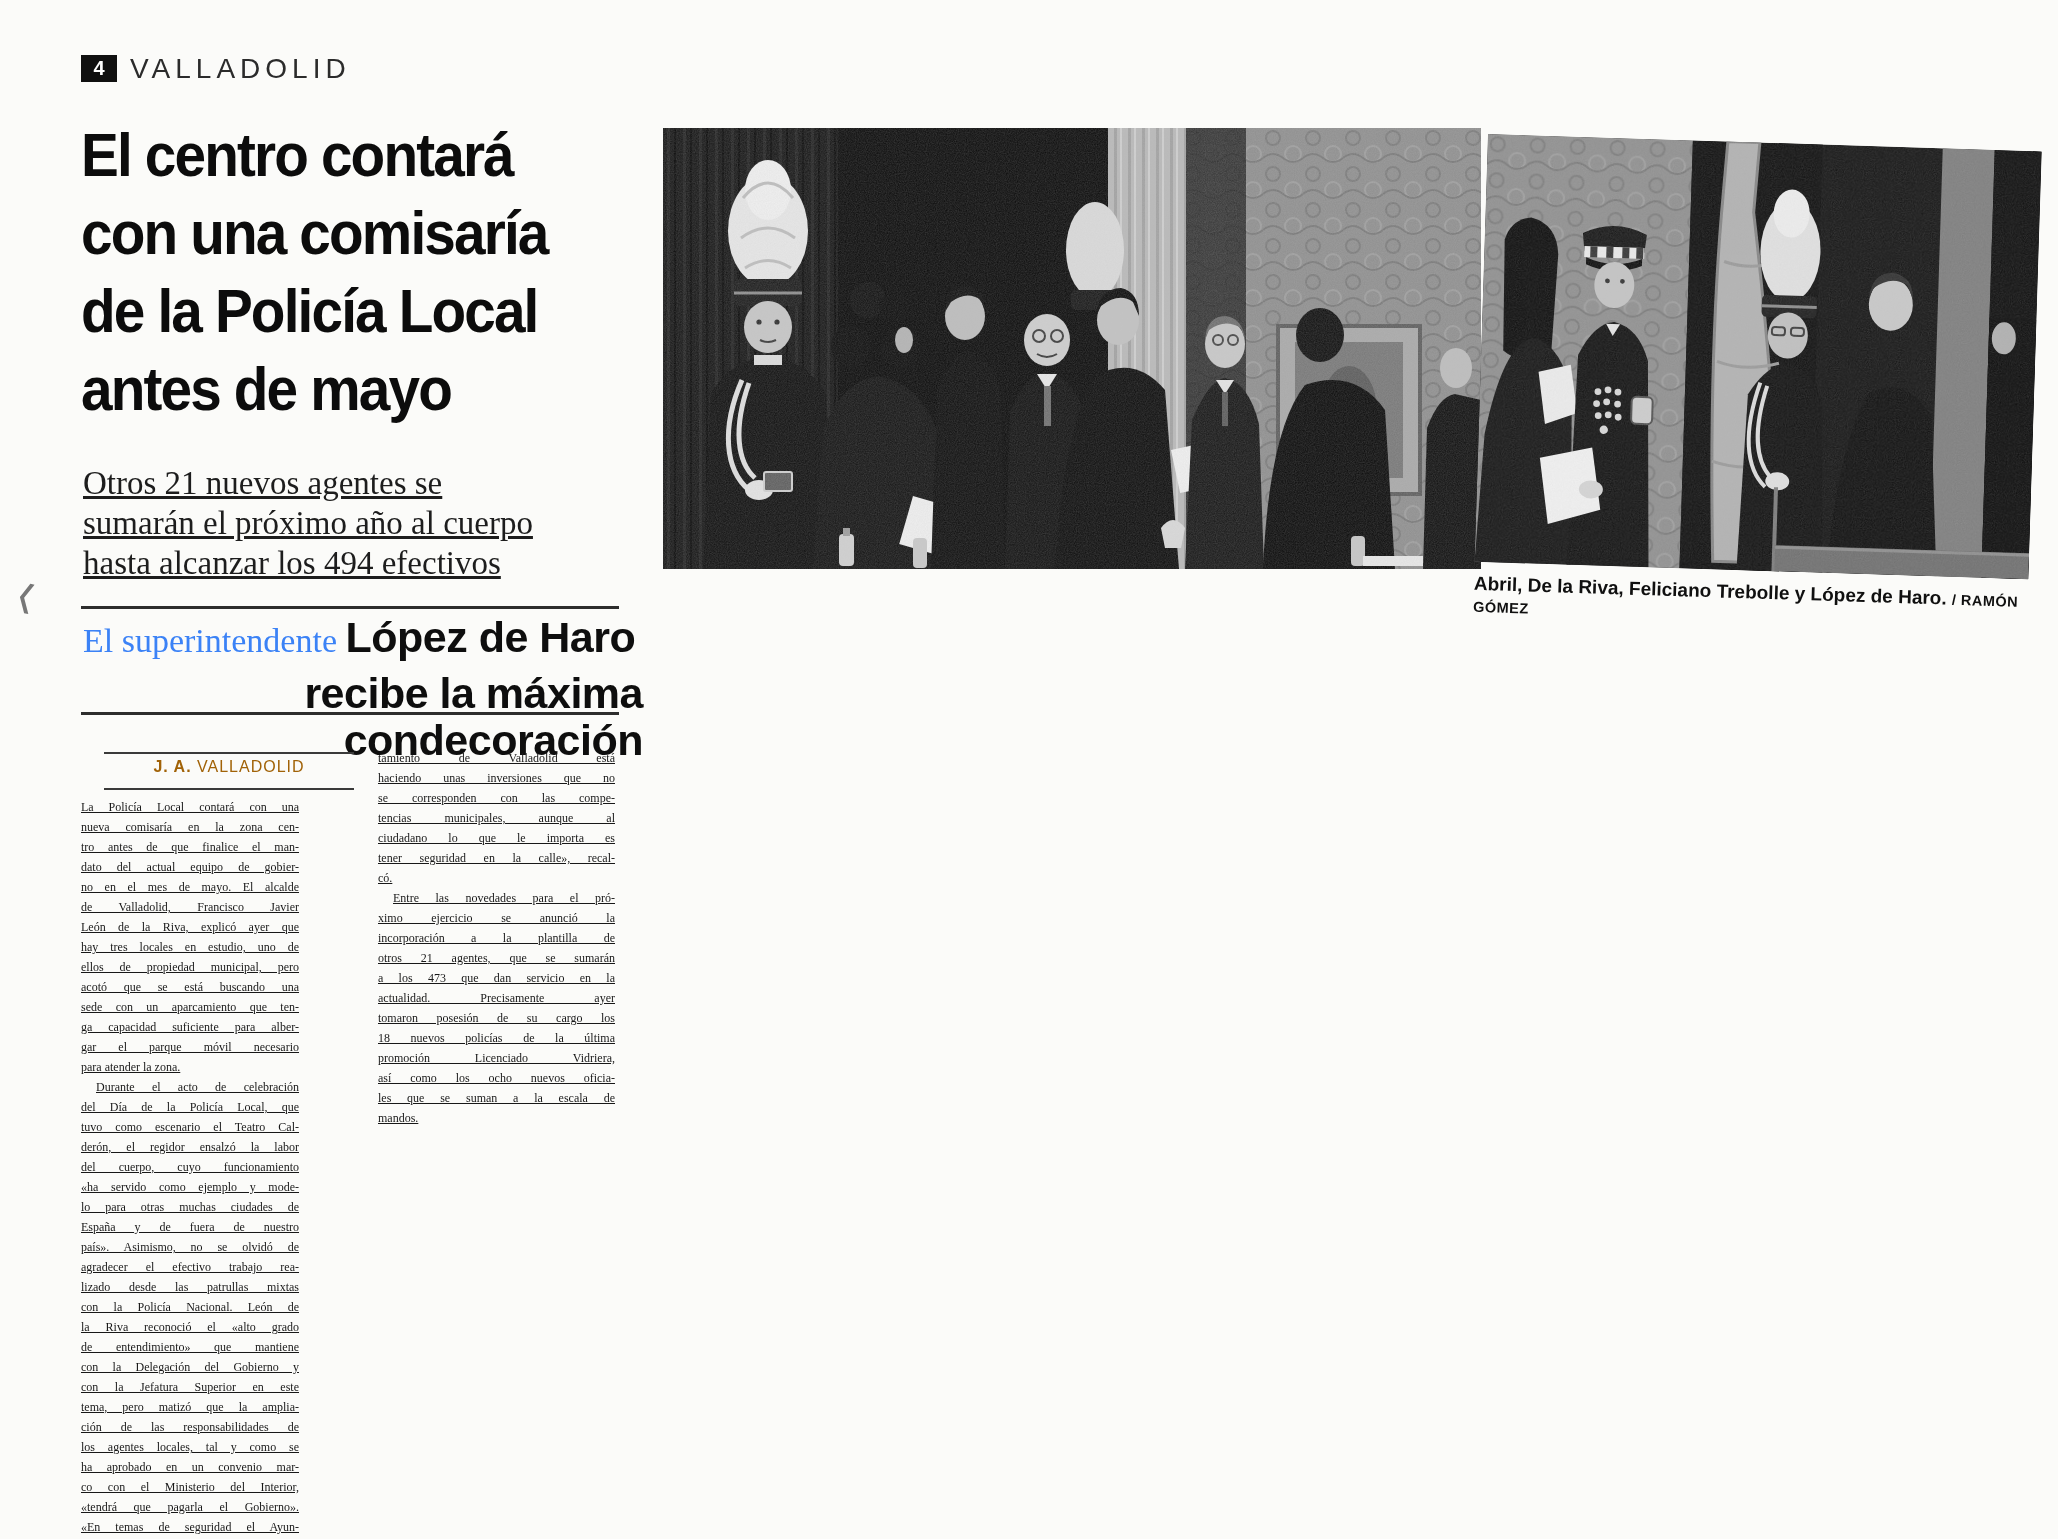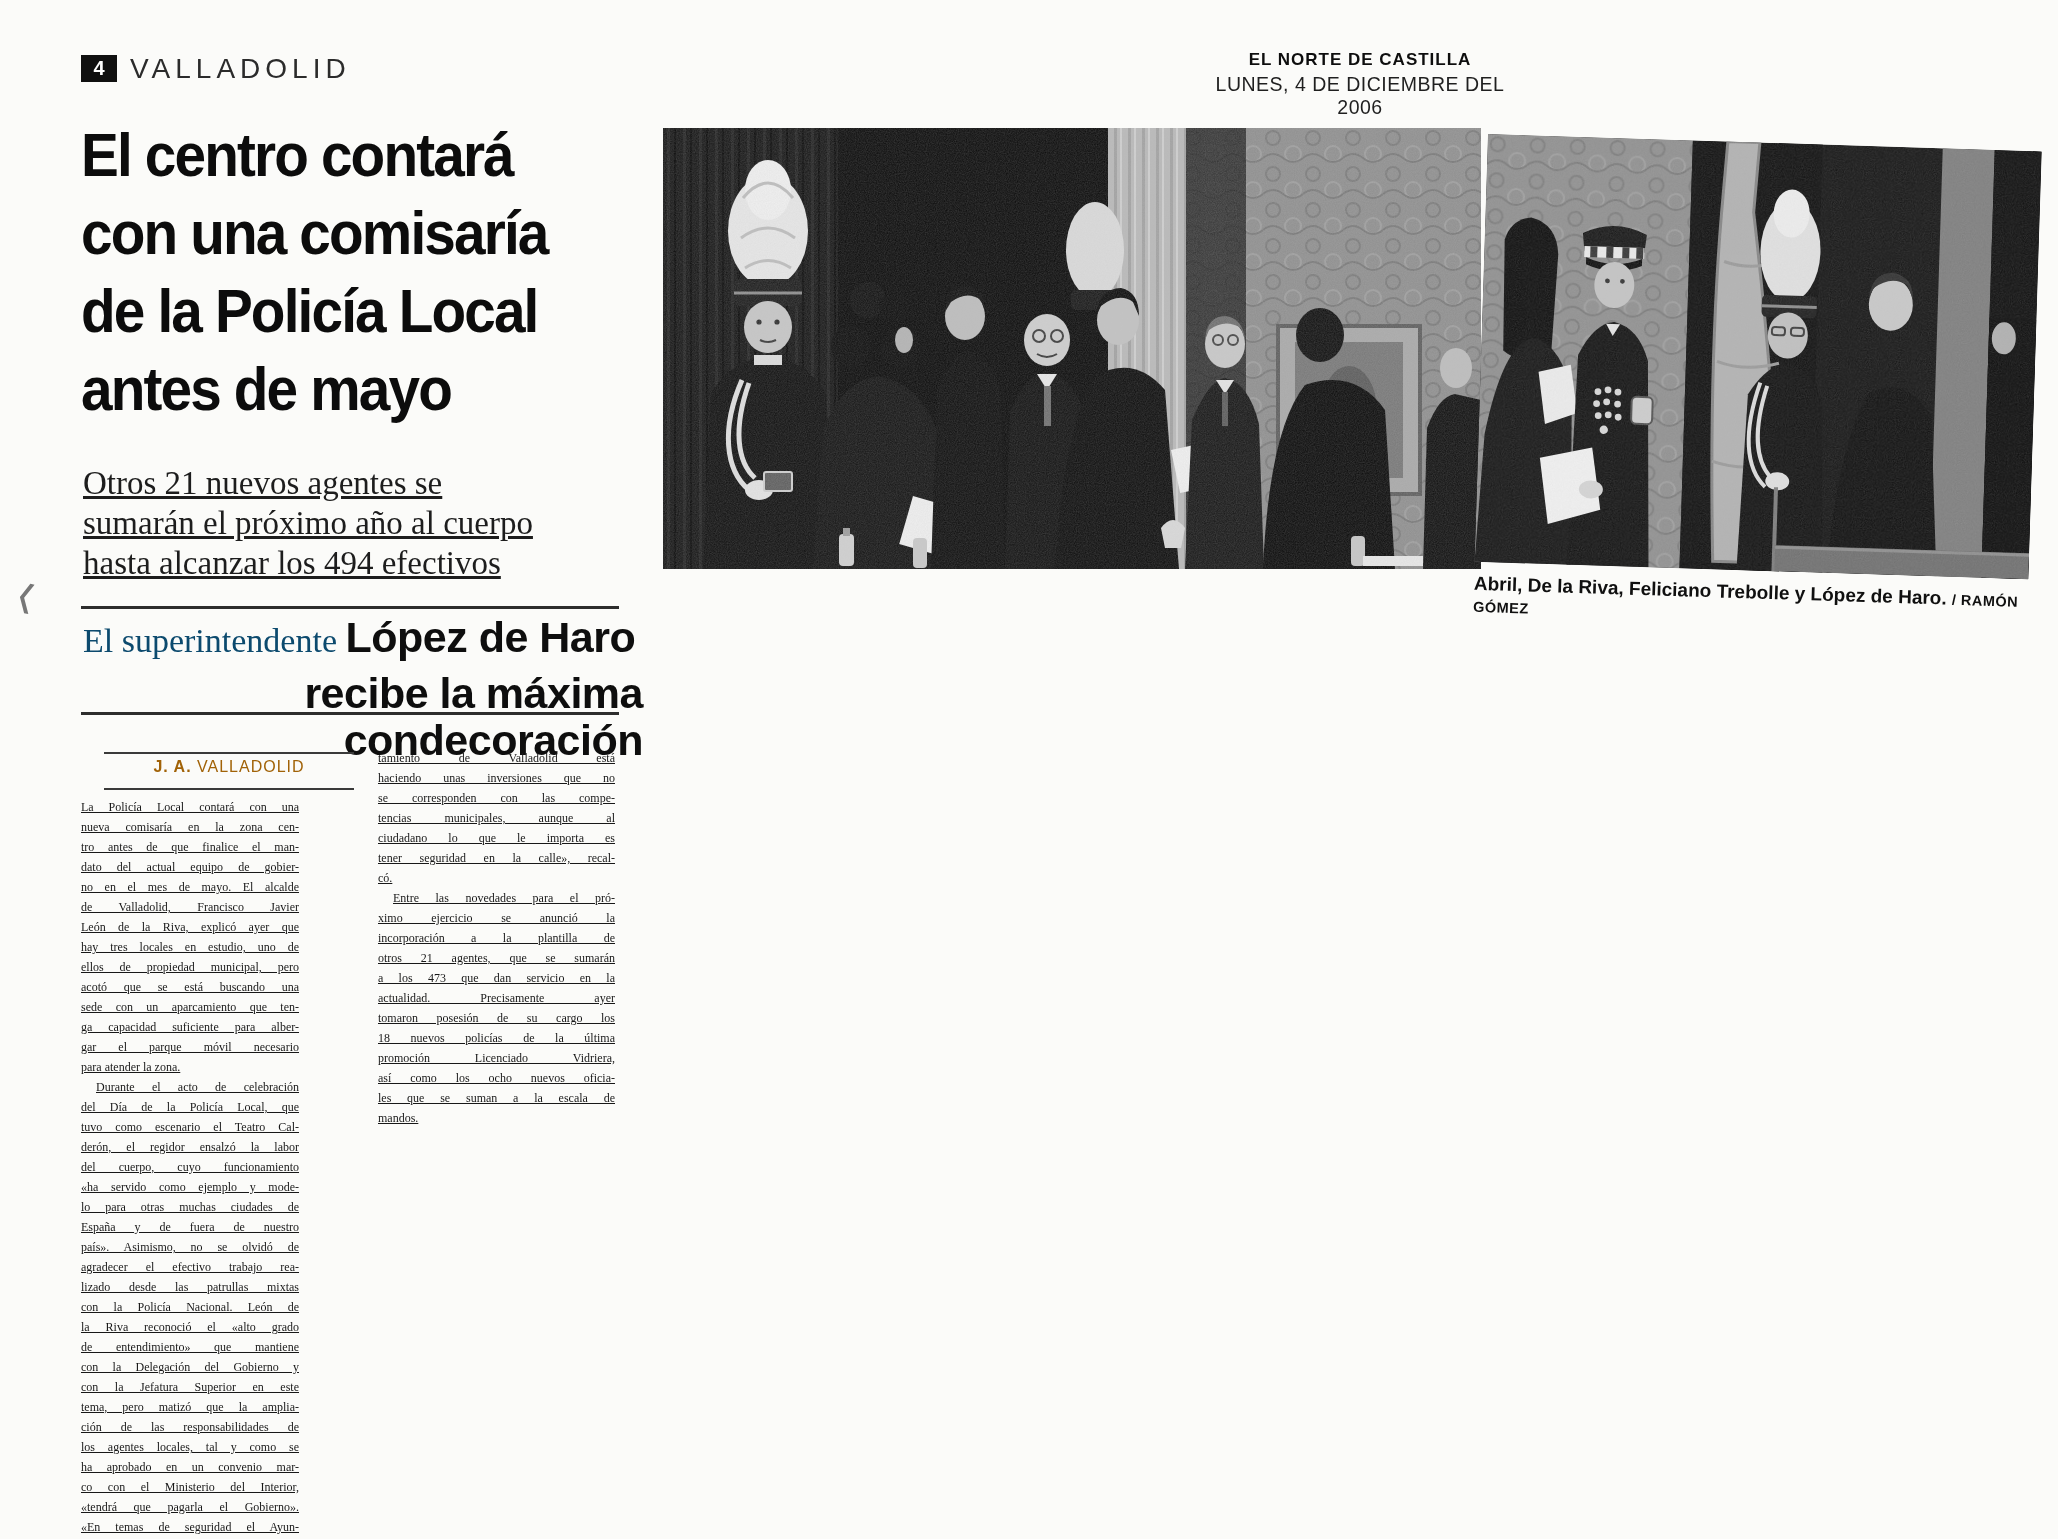--- a/index.html
+++ b/index.html
@@ -17,21 +17,21 @@
   .masthead .mh1{font-weight:bold;font-size:17px;letter-spacing:1px;color:#0e0e0e;}
   .masthead .mh2{font-size:19.5px;color:#1f1f1f;margin-top:3px;letter-spacing:0.5px;}
 
   
   .headline{left:81px;top:116px;width:600px;font-family:"Liberation Sans",sans-serif;
             font-weight:bold;font-size:61px;line-height:78px;letter-spacing:-2px;color:#0c0c0c;
             transform:scaleX(0.93);transform-origin:left top;}
   .subhead{left:83px;top:463px;width:560px;font-size:33px;line-height:40px;color:#1d1d1d;text-decoration:underline;}
   .rule{background:#2d2d2d;height:3px;}
   .deck{left:83px;top:614px;width:560px;line-height:47px;}
-  .deck .serif{font-size:34px;color:#0c4a6e;}
+  .deck .serif{font-size:34px;color:#3b82f6;}
   .deck .bold{font-family:"Liberation Sans",sans-serif;font-weight:bold;font-size:43px;
               letter-spacing:-0.5px;color:#0e0e0e;text-align:right;}
 
   
   .byline-rule{background:#3a3a3a;height:2px;}
   .byline{left:104px;top:758px;width:250px;text-align:center;
           font-family:"Liberation Sans",sans-serif;font-size:16px;letter-spacing:1px;color:#a16207;}
   .byline b{font-weight:bold;}
 
   
@@ -54,24 +54,20 @@
 </style>
 </head>
 <body>
 
 <div class="page">
 
   <div class="abs sec-box">
     <span>4</span>
   </div>
   <div class="abs sec-title">VALLADOLID</div>
-  <div class="abs masthead">
-    <div class="mh1">EL NORTE DE CASTILLA</div>
-    <div class="mh2">LUNES, 4 DE DICIEMBRE DEL 2006</div>
-  </div>
 
   <div class="abs headline">
       <div class="bl">El centro contará</div>
       <div class="bl">con una comisaría</div>
       <div class="bl">de la Policía Local</div>
       <div class="bl">antes de mayo</div>
     </div>
   <div class="abs subhead">
       <div class="bl">Otros 21 nuevos agentes se</div>
       <div class="bl">sumarán el próximo año al cuerpo</div>

